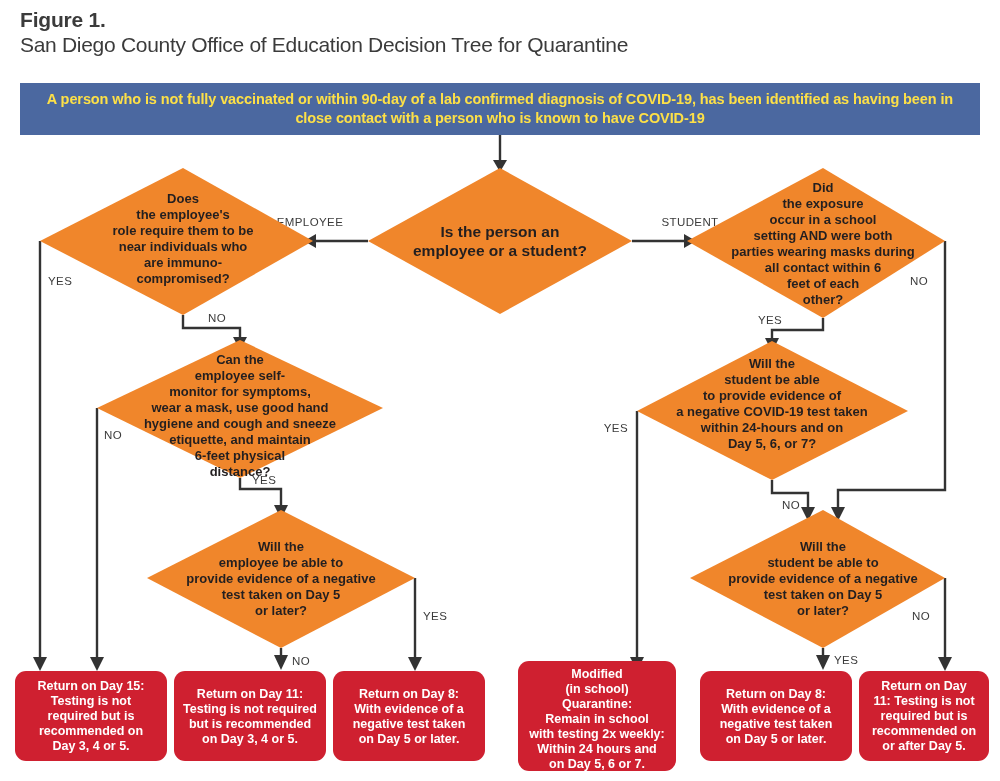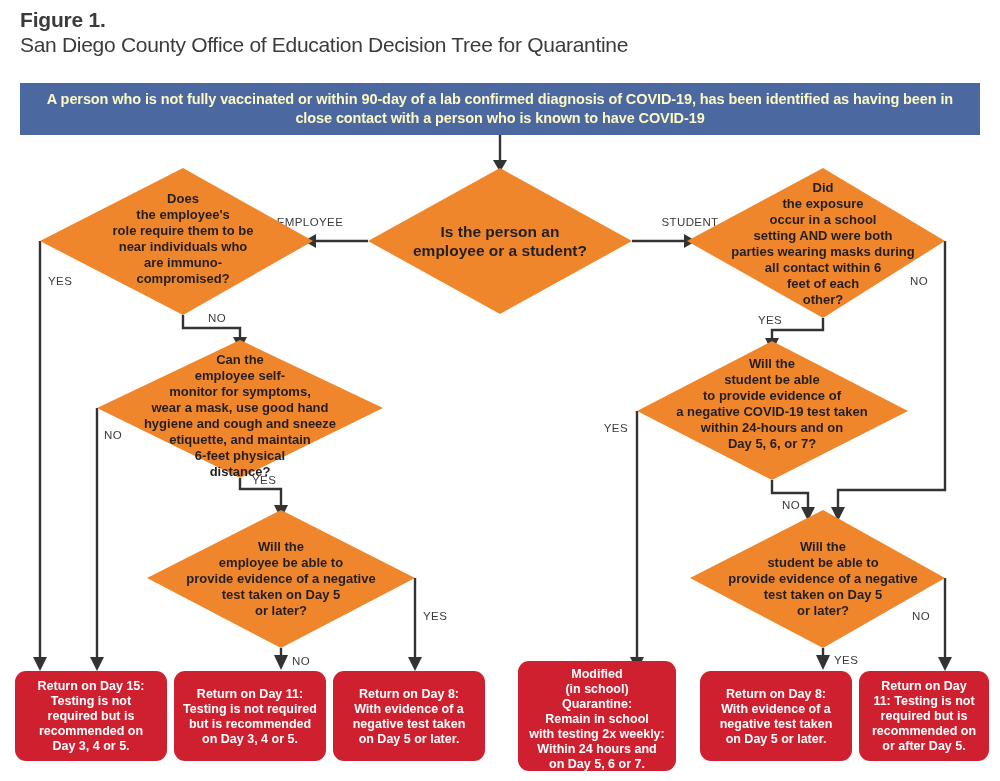--- a/index.html
+++ b/index.html
@@ -47,21 +47,21 @@
     width: 960px;
     height: 52px;
     background: #4b68a0;
     display: flex;
     align-items: center;
     justify-content: center;
     box-sizing: border-box;
     padding: 0 24px;
   }
   .banner-text {
-    color: #fef9c3;
+    color: #fde047;
     font-size: 14.5px;
     font-weight: bold;
     text-align: center;
     line-height: 1.32;
     letter-spacing: -0.1px;
   }
   svg.flow {
     position: absolute;
     left: 0;
     top: 0;

